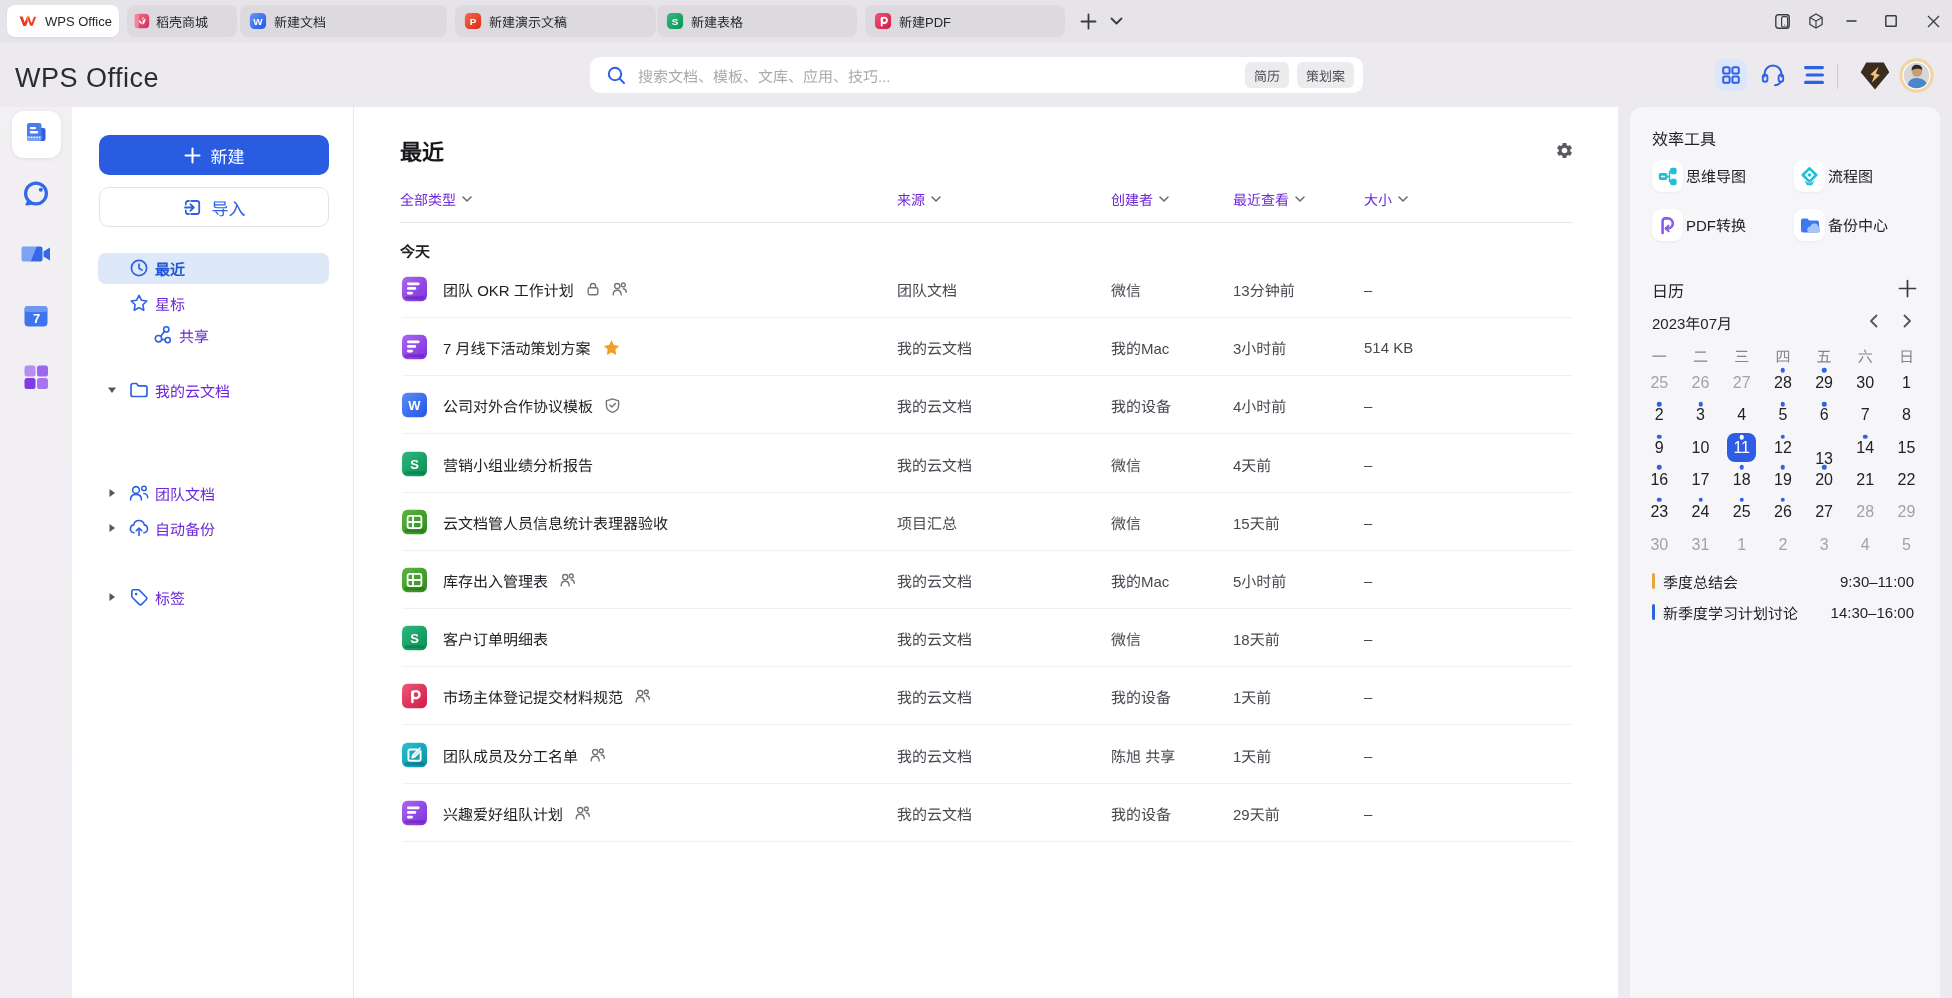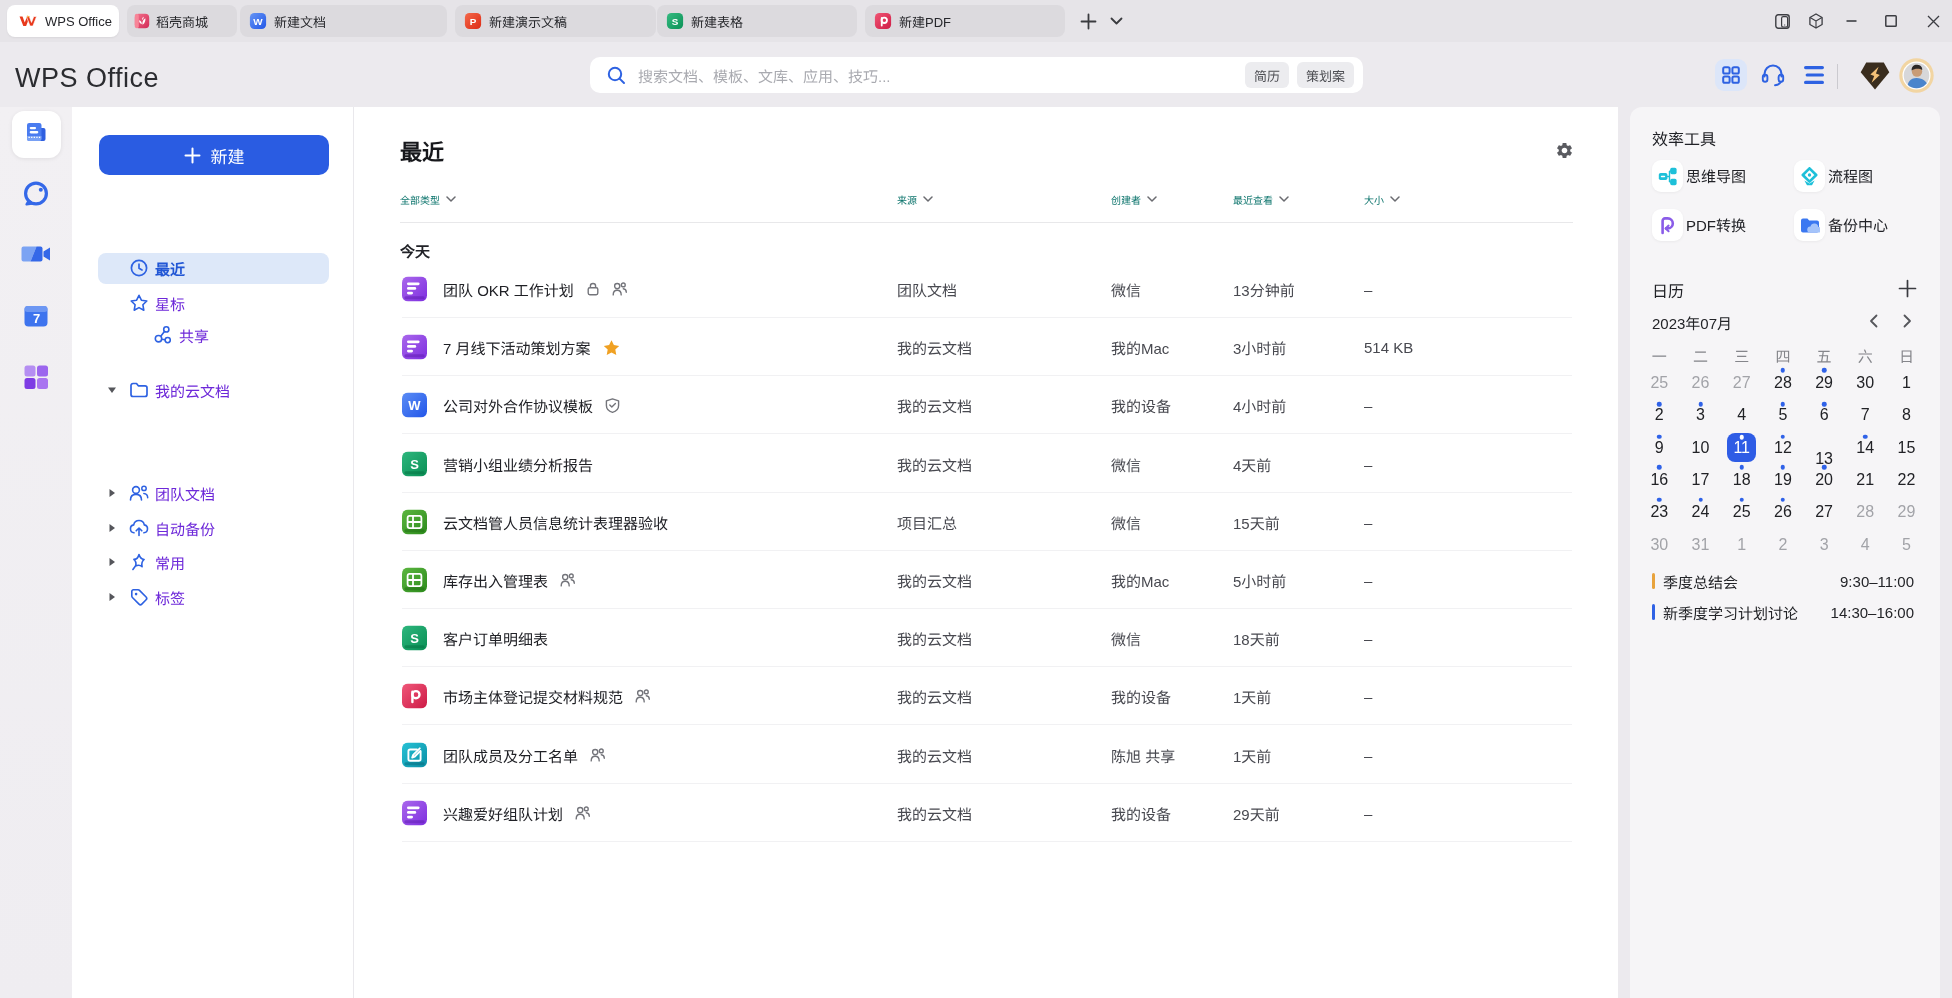--- a/index.html
+++ b/index.html
@@ -33,21 +33,21 @@
   .mi { position:absolute; left:0; width:282px; height:30px; }
   .mi .cart { position:absolute; left:39.5px; top:50%; transform:translate(-50%,-50%); }
   .mi .cart2 { position:absolute; left:56.5px; top:50%; transform:translate(-50%,-50%); }
   .mi .ic { position:absolute; left:66.5px; top:50%; transform:translate(-50%,-50%); }
   .mi .ic2 { position:absolute; left:86px; top:50%; transform:translate(-50%,-50%); }
   .mi .lb { position:absolute; left:83px; top:50%; transform:translateY(-50%); font-size:15px; color:#6d28d9; }
   .mi .lb2 { position:absolute; left:98px; top:50%; transform:translateY(-50%); font-size:15px; color:#27282d; }
   
   #main { left:354px; top:107px; width:1264px; height:891px; background:#ffffff; }
   #mtitle { left:46px; top:27px; font-size:22px; font-weight:600; color:#17181c; }
-  .fitem { position:absolute; top:82px; height:20px; display:flex; align-items:center; font-size:10px; color:#0f766e; }
+  .fitem { position:absolute; top:82px; height:20px; display:flex; align-items:center; font-size:14px; color:#6d28d9; }
   .fitem svg { margin-left:6px; }
   #fline { left:46px; top:115px; width:1173px; height:1px; background:#e8e8ea; }
   #today { left:46px; top:133px; font-size:15px; font-weight:600; color:#212227; }
   .row { position:absolute; left:0; width:1264px; height:58px; }
   .row .fico { position:absolute; left:48px; top:50%; transform:translateY(-50%); width:25px; height:25px; }
   .row .name { position:absolute; left:89px; top:50%; transform:translateY(-50%); font-size:15px; color:#202126; display:flex; align-items:center; }
   .row .name svg { margin-left:12px; }
   .col { position:absolute; top:50%; transform:translateY(-50%); font-size:15px; color:#484950; }
   .c1 { left:543px; } .c2 { left:757px; } .c3 { left:879px; } .c4 { left:1010px; }
   .rline { position:absolute; left:48px; width:1524px; max-width:1524px; height:1px; background:#f1f1f3; }
@@ -285,20 +285,24 @@
       <rect x="14.5" y="2" width="11" height="11" rx="2.5" fill="#9c66ee"></rect>
       <rect x="2" y="14.5" width="11" height="11" rx="2.5" fill="#7e3ce4"></rect>
       <rect x="14.5" y="14.5" width="11" height="11" rx="2.5" fill="#a974f0"></rect>
     </svg>
 </div>
 
 <div id="side" class="abs">
   <div id="btnNew"><svg width="17" height="17" viewBox="0 0 17 17" style="margin-right:10px;">
         <path d="M8.5 1.5 V15.5 M1.5 8.5 H15.5" stroke="#fff" stroke-width="2" stroke-linecap="round"></path>
       </svg>新建</div>
+  <div id="btnImp"><svg width="19" height="19" viewBox="0 0 19 19" style="margin-right:10px;">
+        <path d="M8.2 3 H14 a2.2 2.2 0 0 1 2.2 2.2 V13.8 A2.2 2.2 0 0 1 14 16 H8.2 M2.8 6.5 V5.2 A2.2 2.2 0 0 1 5 3 H6 M2.8 12.5 V13.8 A2.2 2.2 0 0 0 5 16 H6" stroke="#2e62e2" stroke-width="1.8" fill="none" stroke-linecap="round"></path>
+        <path d="M2 9.5 H10.5 M7.3 6.1 L10.8 9.5 L7.3 12.9" stroke="#2e62e2" stroke-width="1.8" fill="none" stroke-linecap="round" stroke-linejoin="round"></path>
+      </svg>导入</div>
   <div id="selpill"></div>
   <div class="mi" style="top:146px;">
     <svg class="ic" width="18" height="18" viewBox="0 0 18 18">
         <circle cx="9" cy="9" r="7.6" stroke="#2e62e2" stroke-width="1.7" fill="none"></circle>
         <path d="M9 5.2 V9.3 L12 11" stroke="#2e62e2" stroke-width="1.7" fill="none" stroke-linecap="round" stroke-linejoin="round"></path>
       </svg>
     <span class="lb" style="color:#2257d5;font-weight:600;">最近</span>
   </div>
   <div class="mi" style="top:180.5px;">
     <svg class="ic" width="19" height="19" viewBox="0 0 19 19">
@@ -338,30 +342,20 @@
   </div>
   <div class="mi" style="top:405.5px;">
     <svg class="cart" width="7" height="9" viewBox="0 0 7 9">
         <path d="M1 0.5 L6.5 4.5 L1 8.5 Z" fill="#55565b"></path>
       </svg>
     <svg class="ic" width="20" height="18" viewBox="0 0 20 18">
         <path d="M5 13.8 a4 4 0 0 1 -0.3 -7.9 a5.4 5.4 0 0 1 10.6 0 a4 4 0 0 1 -0.4 7.9" stroke="#2e62e2" stroke-width="1.6" fill="none" stroke-linecap="round"></path>
         <path d="M10 16.5 V9.2 M7.2 11.8 L10 9 L12.8 11.8" stroke="#2e62e2" stroke-width="1.6" fill="none" stroke-linecap="round" stroke-linejoin="round"></path>
       </svg>
     <span class="lb">自动备份</span>
-  </div>
-  <div class="mi" style="top:440px;">
-    <svg class="cart" width="7" height="9" viewBox="0 0 7 9">
-        <path d="M1 0.5 L6.5 4.5 L1 8.5 Z" fill="#55565b"></path>
-      </svg>
-    <svg class="ic" width="19" height="19" viewBox="0 0 19 19">
-        <path d="M9.5 2 C10.3 4.8 11.6 6.6 14.6 7 C12.4 8.8 11.8 11 12.6 14.2 C10.6 12.4 8.6 12.2 6 13.6 C7 11 6.6 8.9 4.4 6.9 C7.3 6.9 8.8 5 9.5 2 Z" stroke="#2e62e2" stroke-width="1.6" fill="none" stroke-linejoin="round"></path>
-        <path d="M5.4 14.2 L3.4 17" stroke="#2e62e2" stroke-width="1.6" stroke-linecap="round"></path>
-      </svg>
-    <span class="lb">常用</span>
   </div>
   <div class="mi" style="top:475px;">
     <svg class="cart" width="7" height="9" viewBox="0 0 7 9">
         <path d="M1 0.5 L6.5 4.5 L1 8.5 Z" fill="#55565b"></path>
       </svg>
     <svg class="ic" width="19" height="19" viewBox="0 0 19 19">
         <path d="M2.3 8.6 V3.9 a1.6 1.6 0 0 1 1.6 -1.6 H8.6 a2 2 0 0 1 1.4 0.6 L16.6 9.5 a2 2 0 0 1 0 2.8 L12.3 16.6 a2 2 0 0 1 -2.8 0 L2.9 10 A2 2 0 0 1 2.3 8.6 Z" stroke="#2e62e2" stroke-width="1.6" fill="none" stroke-linejoin="round"></path>
         <circle cx="6.6" cy="6.6" r="1.3" fill="#2e62e2"></circle>
       </svg>
     <span class="lb">标签</span>

